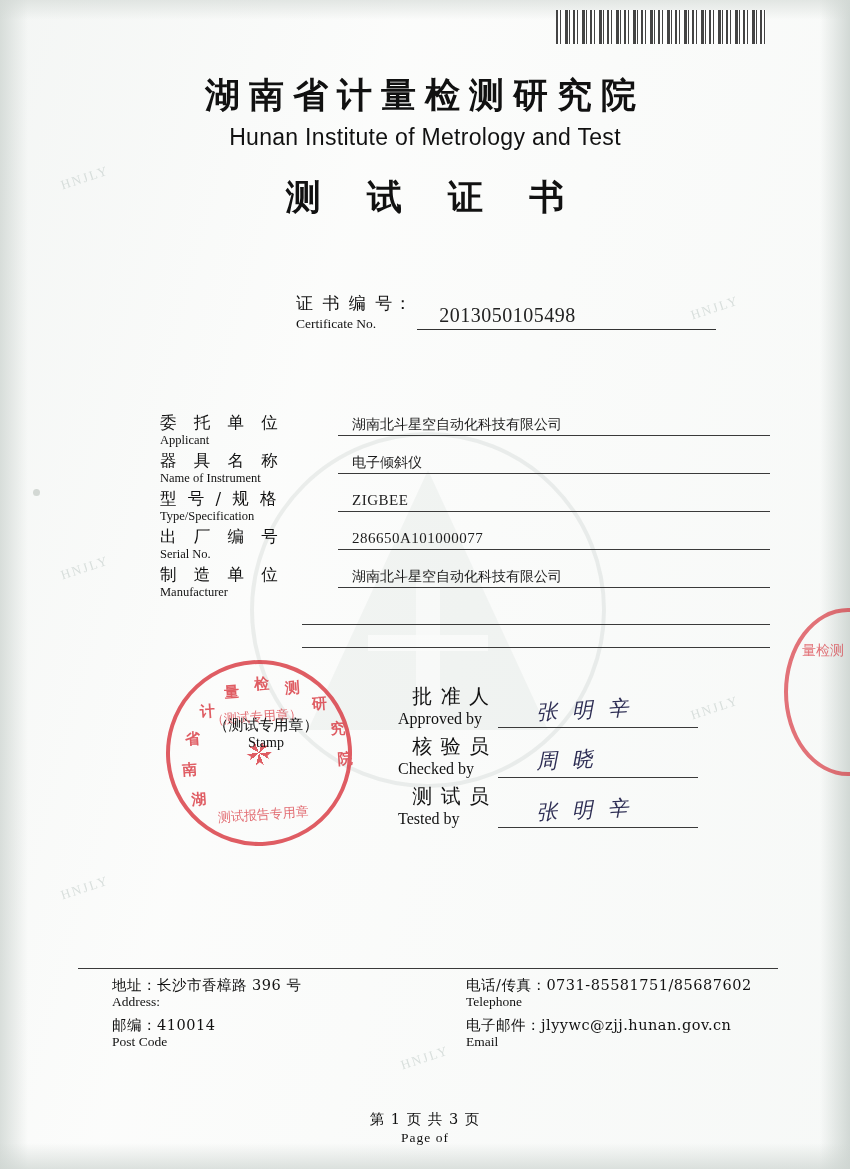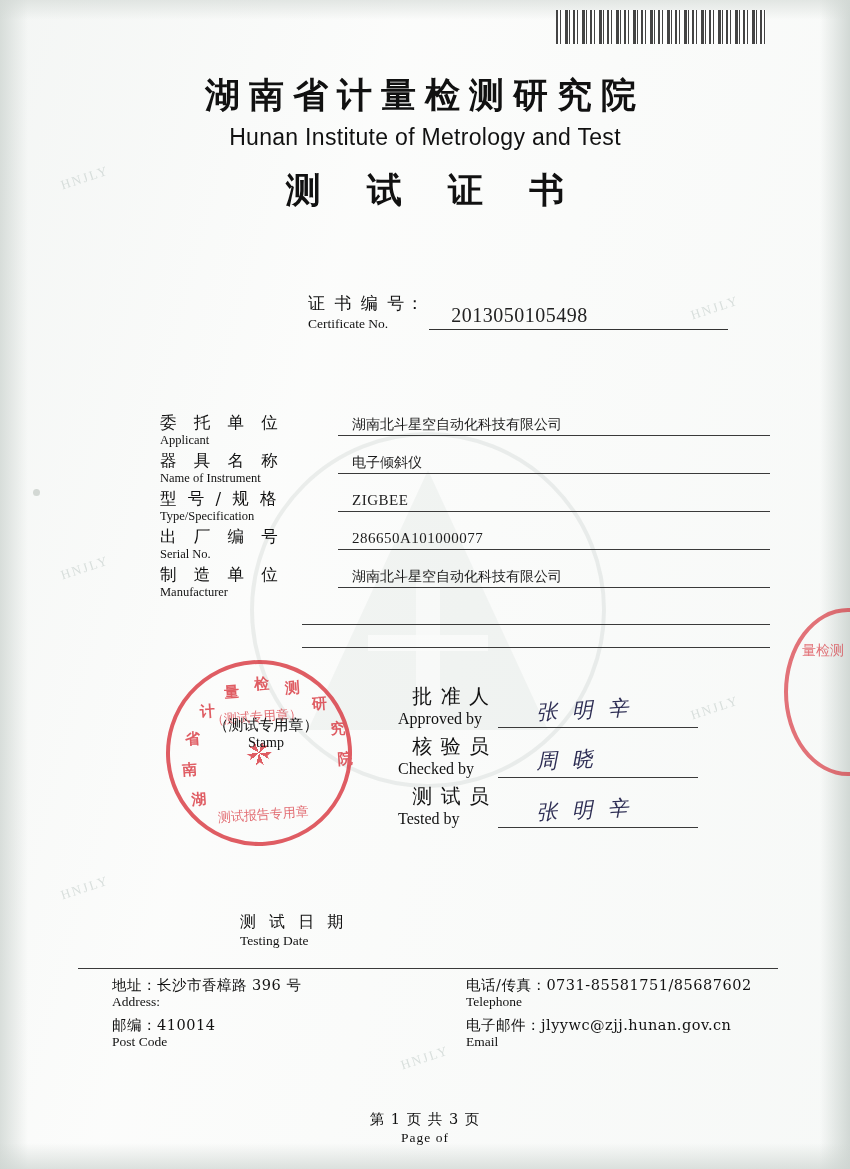--- a/index.html
+++ b/index.html
@@ -105,37 +105,37 @@
     font-weight: 400;
     letter-spacing: 0.3px;
     color: #111;
     margin-top: 5px;
   }
   .doc-cn {
     font-family: "DejaVu Serif", serif;
     font-size: 35px;
     font-weight: 700;
     letter-spacing: 17px;
-    margin-top: 16px;
+    margin-top: 23px;
     color: #111;
     padding-left: 17px;
   }
   .doc-en {
     font-family: "Liberation Sans", sans-serif;
     font-size: 25px;
     font-weight: 700;
     margin-top: 12px;
     color: #111;
   }
 
   
   .certno {
     position: absolute;
     top: 292px;
-    left: 308px;
+    left: 296px;
     width: 420px;
   }
   .certno .lbl-cn {
     font-family: "DejaVu Serif", serif;
     font-size: 17px;
     letter-spacing: 2px;
     color: #111;
   }
   .certno .lbl-en {
     font-family: "Liberation Serif", serif;
@@ -632,24 +632,20 @@
         <span class="en">Tested by</span>
       </div>
       <div class="sig-line">
         <span class="sig-ink">张 明 辛</span>
       </div>
     </div>
 
   </div>
 
   <div class="date-block">
-    <div class="date-label">
-      <span class="cn">测 试 日 期</span>
-      <span class="en">Testing Date</span>
-    </div>
   </div>
 
   <div class="footer-rule"></div>
   <div class="footer">
     <div class="footer-col">
       <div class="foot-line">
         <span class="cn">地址：长沙市香樟路 396 号</span>
         <span class="en">Address:</span>
       </div>
       <div class="foot-line">

